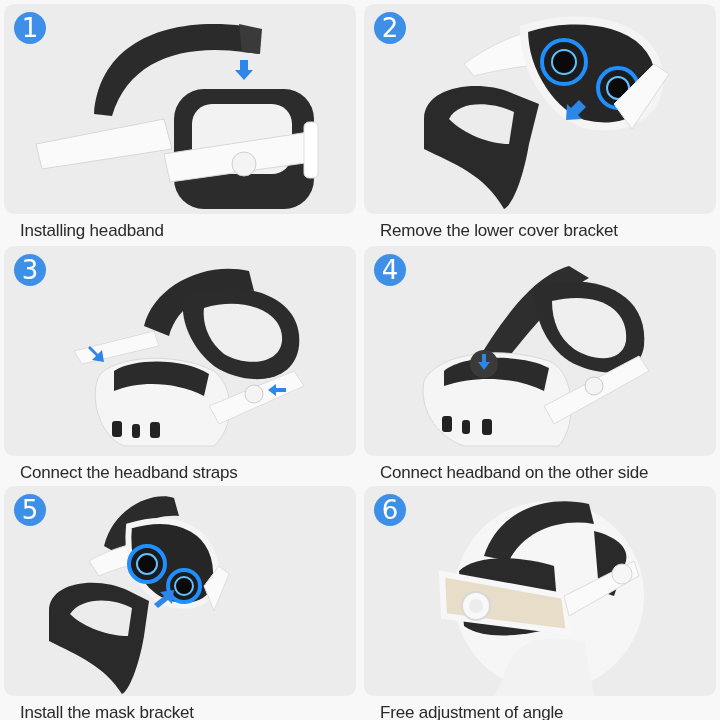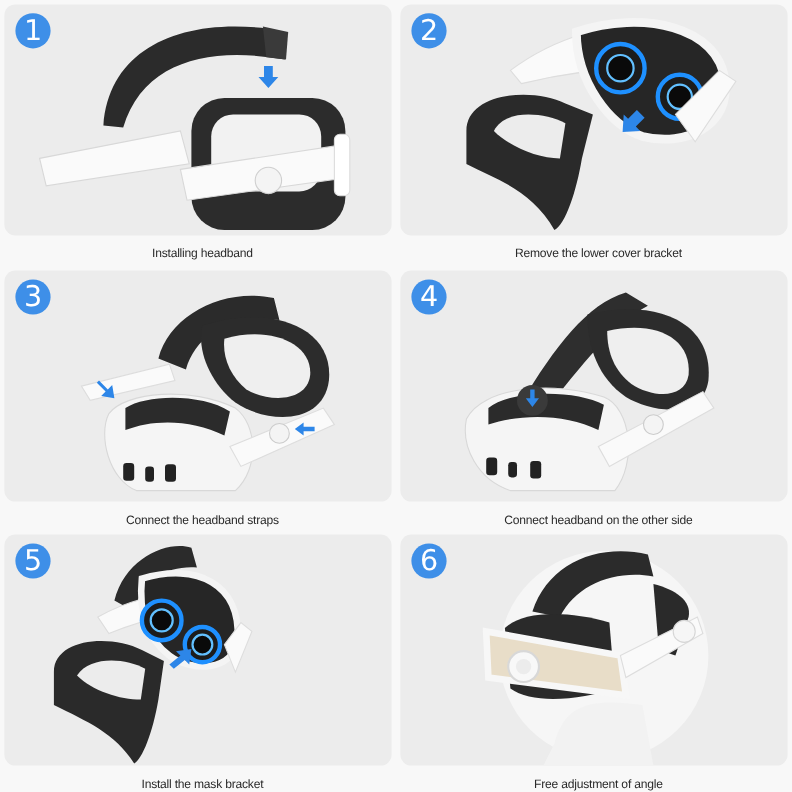--- a/index.html
+++ b/index.html
@@ -11,22 +11,22 @@
   .panel {
     position:absolute; left:0; top:0; width:352px; height:210px;
     background:#ececec; border-radius:10px; overflow:hidden;
   }
   .badge {
     position:absolute; left:10px; top:8px; width:32px; height:32px; border-radius:50%;
     background:#3e8fe8; color:#fff; font-size:26px; line-height:32px; text-align:center;
     font-family:"DejaVu Sans", sans-serif; z-index:5;
   }
   .caption {
-    position:absolute; left:4px; width:352px; top:212px; height:30px; line-height:30px;
-    text-align:center; font-size:11px; color:#2a2a2a; letter-spacing:-0.2px;
+    position:absolute; left:16px; width:352px; top:212px; height:30px; line-height:30px;
+    font-size:17px; color:#2a2a2a; letter-spacing:-0.2px;
   }
   .illus { position:absolute; left:0; top:0; width:352px; height:210px; }
 </style>
 </head>
 <body>
 
 <div class="cell" style="left:4px; top:4px;">
   <div class="panel">
     <svg class="illus" viewBox="0 0 352 210">
       <path d="M90 110 C95 40 160 12 240 22 L255 50 L240 48 C180 40 125 55 108 112 Z" fill="#2b2b2b"></path>

